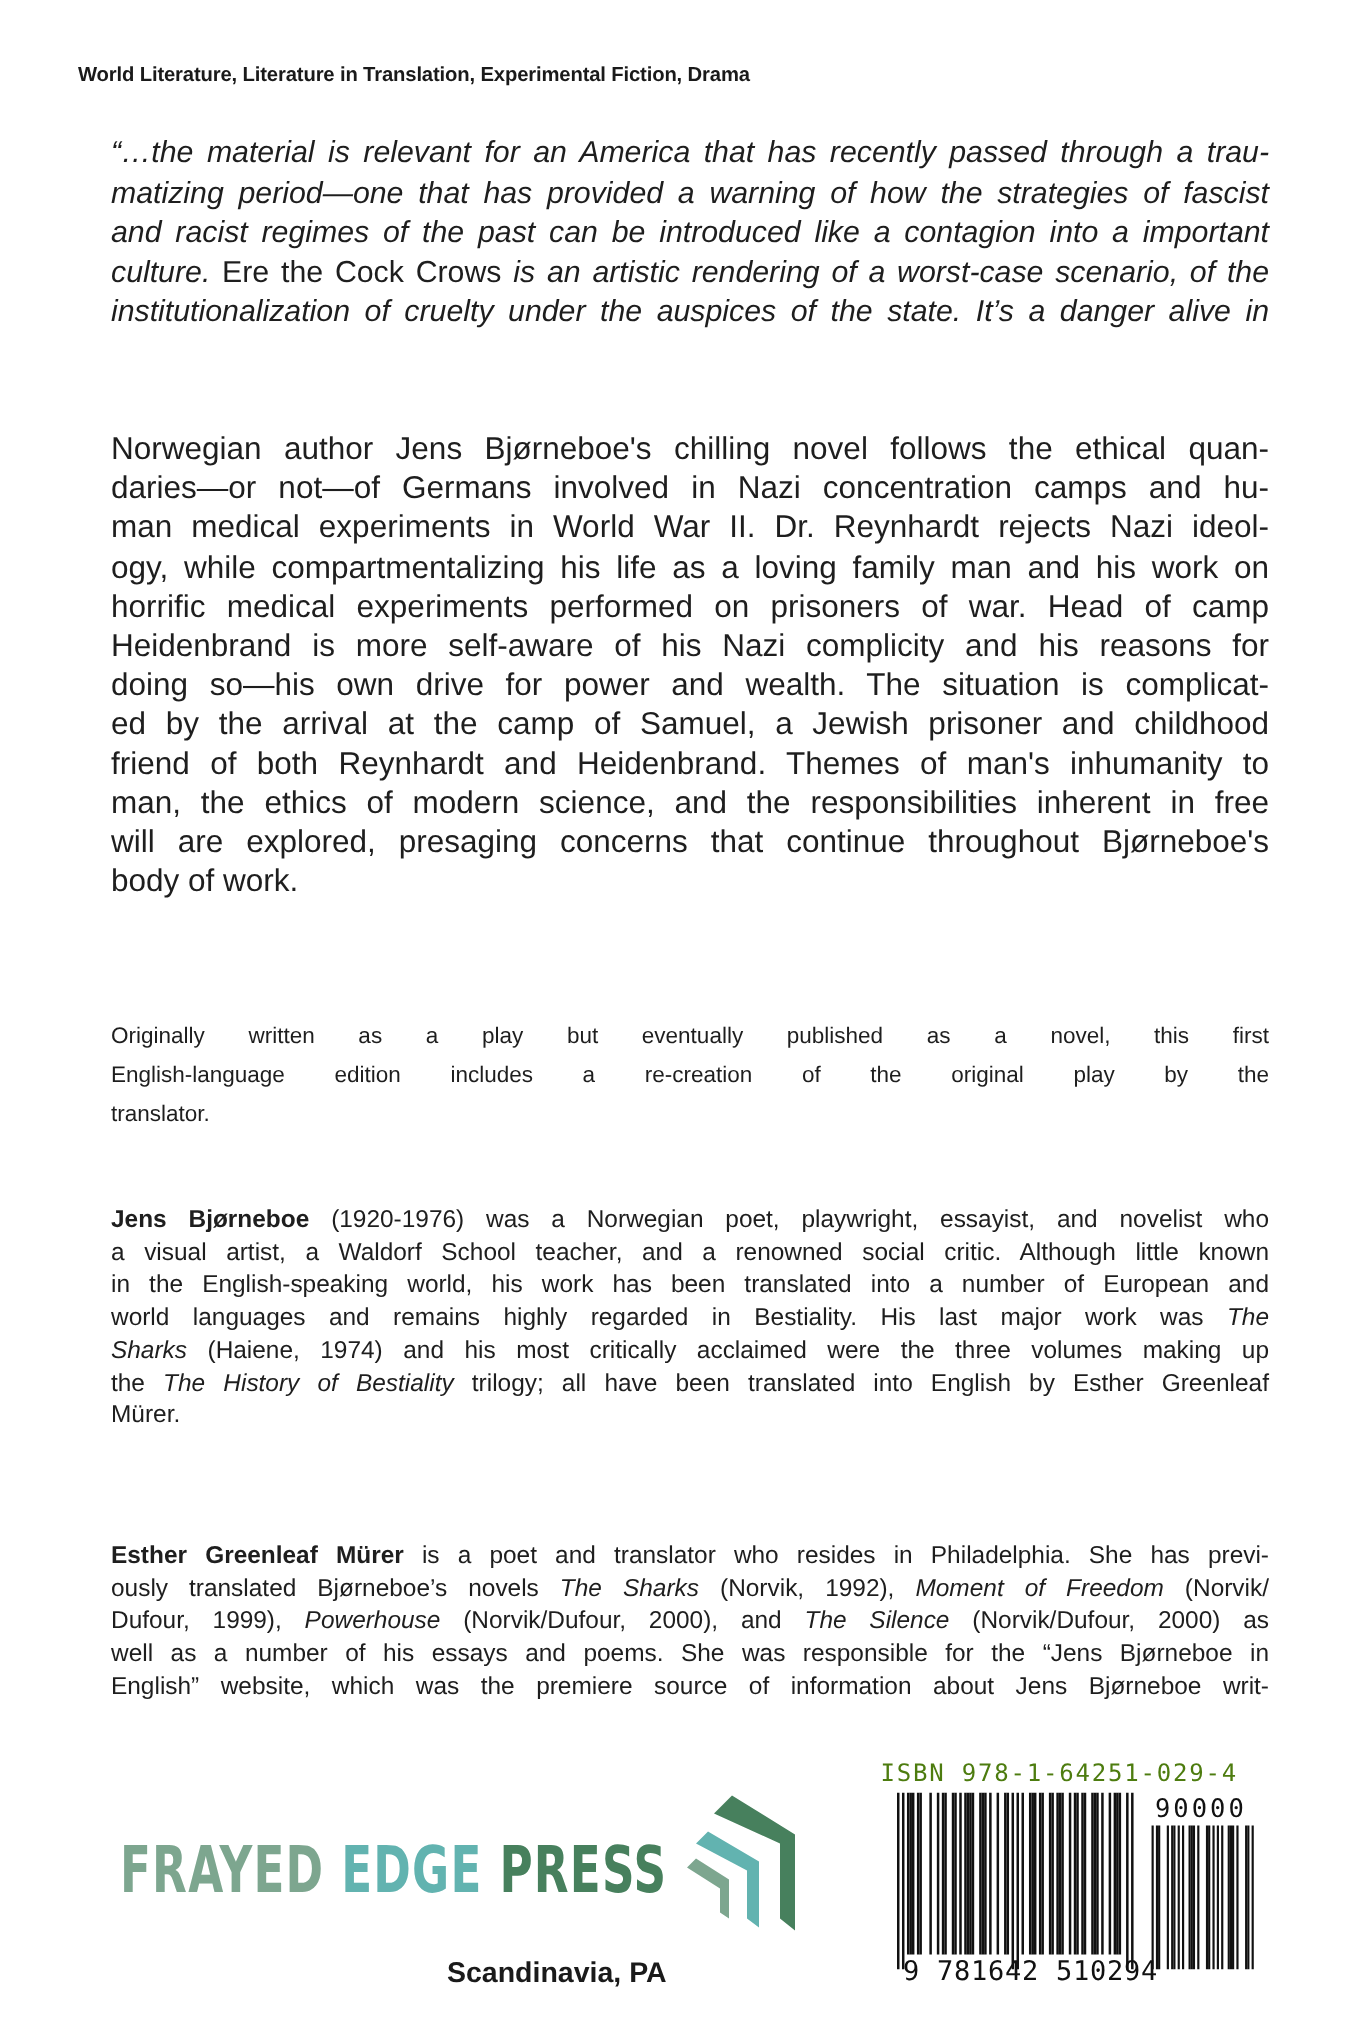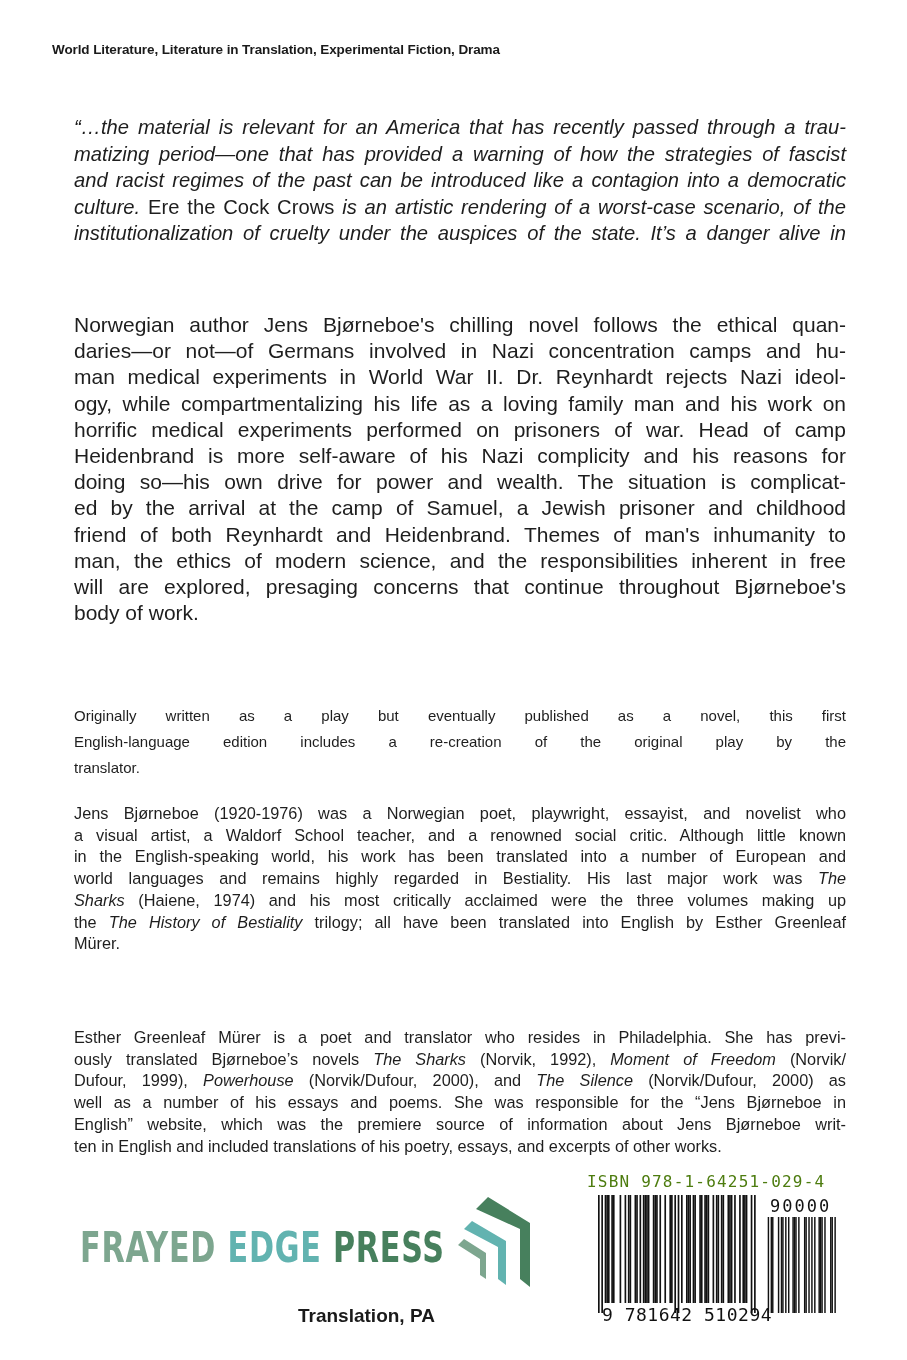--- a/index.html
+++ b/index.html
@@ -1,28 +1,28 @@
 <!DOCTYPE html>
 <html><head>
 <meta charset="utf-8">
 <style>
   html, body { margin: 0; padding: 0; background: #ffffff; }
   body { width: 907px; height: 1360px; position: relative; overflow: hidden;
          font-family: "Liberation Sans", "DejaVu Sans", sans-serif; color: #1e1e1e; }
   .abs { position: absolute; }
   #category { left: 52px; top: 42px; font-size: 13.5px; font-weight: bold; color: #1a1a1a; letter-spacing: -0.1px; }
-  .blurb { left: 74px; width: 772px; text-align: justify; hyphens: manual; margin-top: 25px; }
+  .blurb { left: 74px; width: 772px; text-align: justify; hyphens: manual; }
   #quote { top: 89px; font-size: 20.2px; line-height: 26.5px; }
   #quote i { font-style: italic; }
   #desc { top: 287px; font-size: 21px; line-height: 26.2px; }
   #note { top: 678px; font-size: 15px; line-height: 26.2px; }
   .bio { left: 74px; width: 772px; font-size: 16.3px; line-height: 21.7px; text-align: justify; }
   #bio1 { top: 803px; }
   #bio2 { top: 1027px; }
-  .bio b { font-weight: normal; }
+  .bio b { font-weight: bold; }
   .bio i { font-style: italic; }
   .line { display: block; text-align-last: justify; white-space: nowrap; }
   .line.last { text-align-last: left; }
   #logo-text { left: 80px; top: 1222px; font-family: "DejaVu Sans Condensed", "DejaVu Sans", sans-serif;
                font-weight: bold; font-size: 43px; letter-spacing: 1px; transform: scaleX(0.78); transform-origin: left top;
                white-space: nowrap; line-height: 50px; }
   #logo-text .w1 { color: #7da68f; }
   #logo-text .w2 { color: #62b3b0; }
   #logo-text .w3 { color: #47805d; }
   #city { left: 298px; top: 1305px; font-size: 19px; font-weight: bold; color: #1a1a1a; }
@@ -34,21 +34,21 @@
   #barcode { left: 598px; top: 1195px; width: 246px; height: 118px; }
 </style>
 </head>
 <body>
 
 <div id="category" class="abs">World Literature, Literature in Translation, Experimental Fiction, Drama</div>
 
 <div id="quote" class="abs blurb">
     <span class="line"><i>“…the material is relevant for an America that has recently passed through a trau-</i></span>
     <span class="line"><i>matizing period—one that has provided a warning of how the strategies of fascist</i></span>
-    <span class="line"><i>and racist regimes of the past can be introduced like a contagion into a democratic</i></span>
+    <span class="line"><i>and racist regimes of the past can be introduced like a contagion into a important</i></span>
     <span class="line"><i>culture.</i><span> Ere the Cock Crows </span><i>is an artistic rendering of a worst-case scenario, of the</i></span>
     <span class="line"><i>institutionalization of cruelty under the auspices of the state. It’s a danger alive in</i></span>
   </div>
 <div id="desc" class="abs blurb">
     <span class="line">Norwegian author Jens Bjørneboe's chilling novel follows the ethical quan-</span>
     <span class="line">daries—or not—of Germans involved in Nazi concentration camps and hu-</span>
     <span class="line">man medical experiments in World War II. Dr. Reynhardt rejects Nazi ideol-</span>
     <span class="line">ogy, while compartmentalizing his life as a loving family man and his work on</span>
     <span class="line">horrific medical experiments performed on prisoners of war. Head of camp</span>
     <span class="line">Heidenbrand is more self-aware of his Nazi complicity and his reasons for</span>
@@ -73,34 +73,33 @@
     <span class="line"><i>Sharks</i><span> (Haiene, 1974) and his most critically acclaimed were the three volumes making up</span></span>
     <span class="line"><span>the </span><i>The History of Bestiality</i><span> trilogy; all have been translated into English by Esther Greenleaf</span></span>
     <span class="line last"><span>Mürer.</span></span>
   </div>
 <div id="bio2" class="abs bio">
     <span class="line"><b>Esther Greenleaf Mürer</b><span> is a poet and translator who resides in Philadelphia. She has previ-</span></span>
     <span class="line"><span>ously translated Bjørneboe’s novels </span><i>The Sharks</i><span> (Norvik, 1992), </span><i>Moment of Freedom</i><span> (Norvik/</span></span>
     <span class="line"><span>Dufour, 1999), </span><i>Powerhouse</i><span> (Norvik/Dufour, 2000), and </span><i>The Silence</i><span> (Norvik/Dufour, 2000) as</span></span>
     <span class="line"><span>well as a number of his essays and poems. She was responsible for the “Jens Bjørneboe in</span></span>
     <span class="line"><span>English” website, which was the premiere source of information about Jens Bjørneboe writ-</span></span>
-    <span class="line last"><span>ten in English and included translations of his poetry, essays, and excerpts of other works.</span></span>
   </div>
 
 <div id="logo-text" class="abs">
   <span class="w1">FRAYED</span>
   <span class="w2">EDGE</span>
   <span class="w3">PRESS</span>
 </div>
 <svg id="logo-chevrons" class="abs" style="left:458px;top:1193px;" width="80" height="100" viewBox="0 0 80 100">
   <polygon points="18,16 30,4 72,30 72,94 62,86 62,36" fill="#47805d"></polygon>
   <polygon points="6,36 14,28 48,48 48,92 40,86 40,54" fill="#62b3b0"></polygon>
   <polygon points="0,52 6,46 28,60 28,86 22,82 22,66" fill="#7da68f"></polygon>
 </svg>
-<div id="city" class="abs">Translation, PA</div>
+<div id="city" class="abs">Scandinavia, PA</div>
 
 <div id="isbn-text" class="abs">ISBN 978-1-64251-029-4</div>
 <div id="addon-digits" class="abs">90000</div>
 <svg id="barcode" class="abs" viewBox="0 0 246 118">
     <rect x="0.00" y="0" width="1.66" height="118" fill="#111"></rect>
     <rect x="3.32" y="0" width="1.66" height="118" fill="#111"></rect>
     <rect x="6.64" y="0" width="1.66" height="108" fill="#111"></rect>
     <rect x="8.30" y="0" width="1.66" height="108" fill="#111"></rect>
     <rect x="9.96" y="0" width="1.66" height="108" fill="#111"></rect>
     <rect x="13.28" y="0" width="1.66" height="108" fill="#111"></rect>

